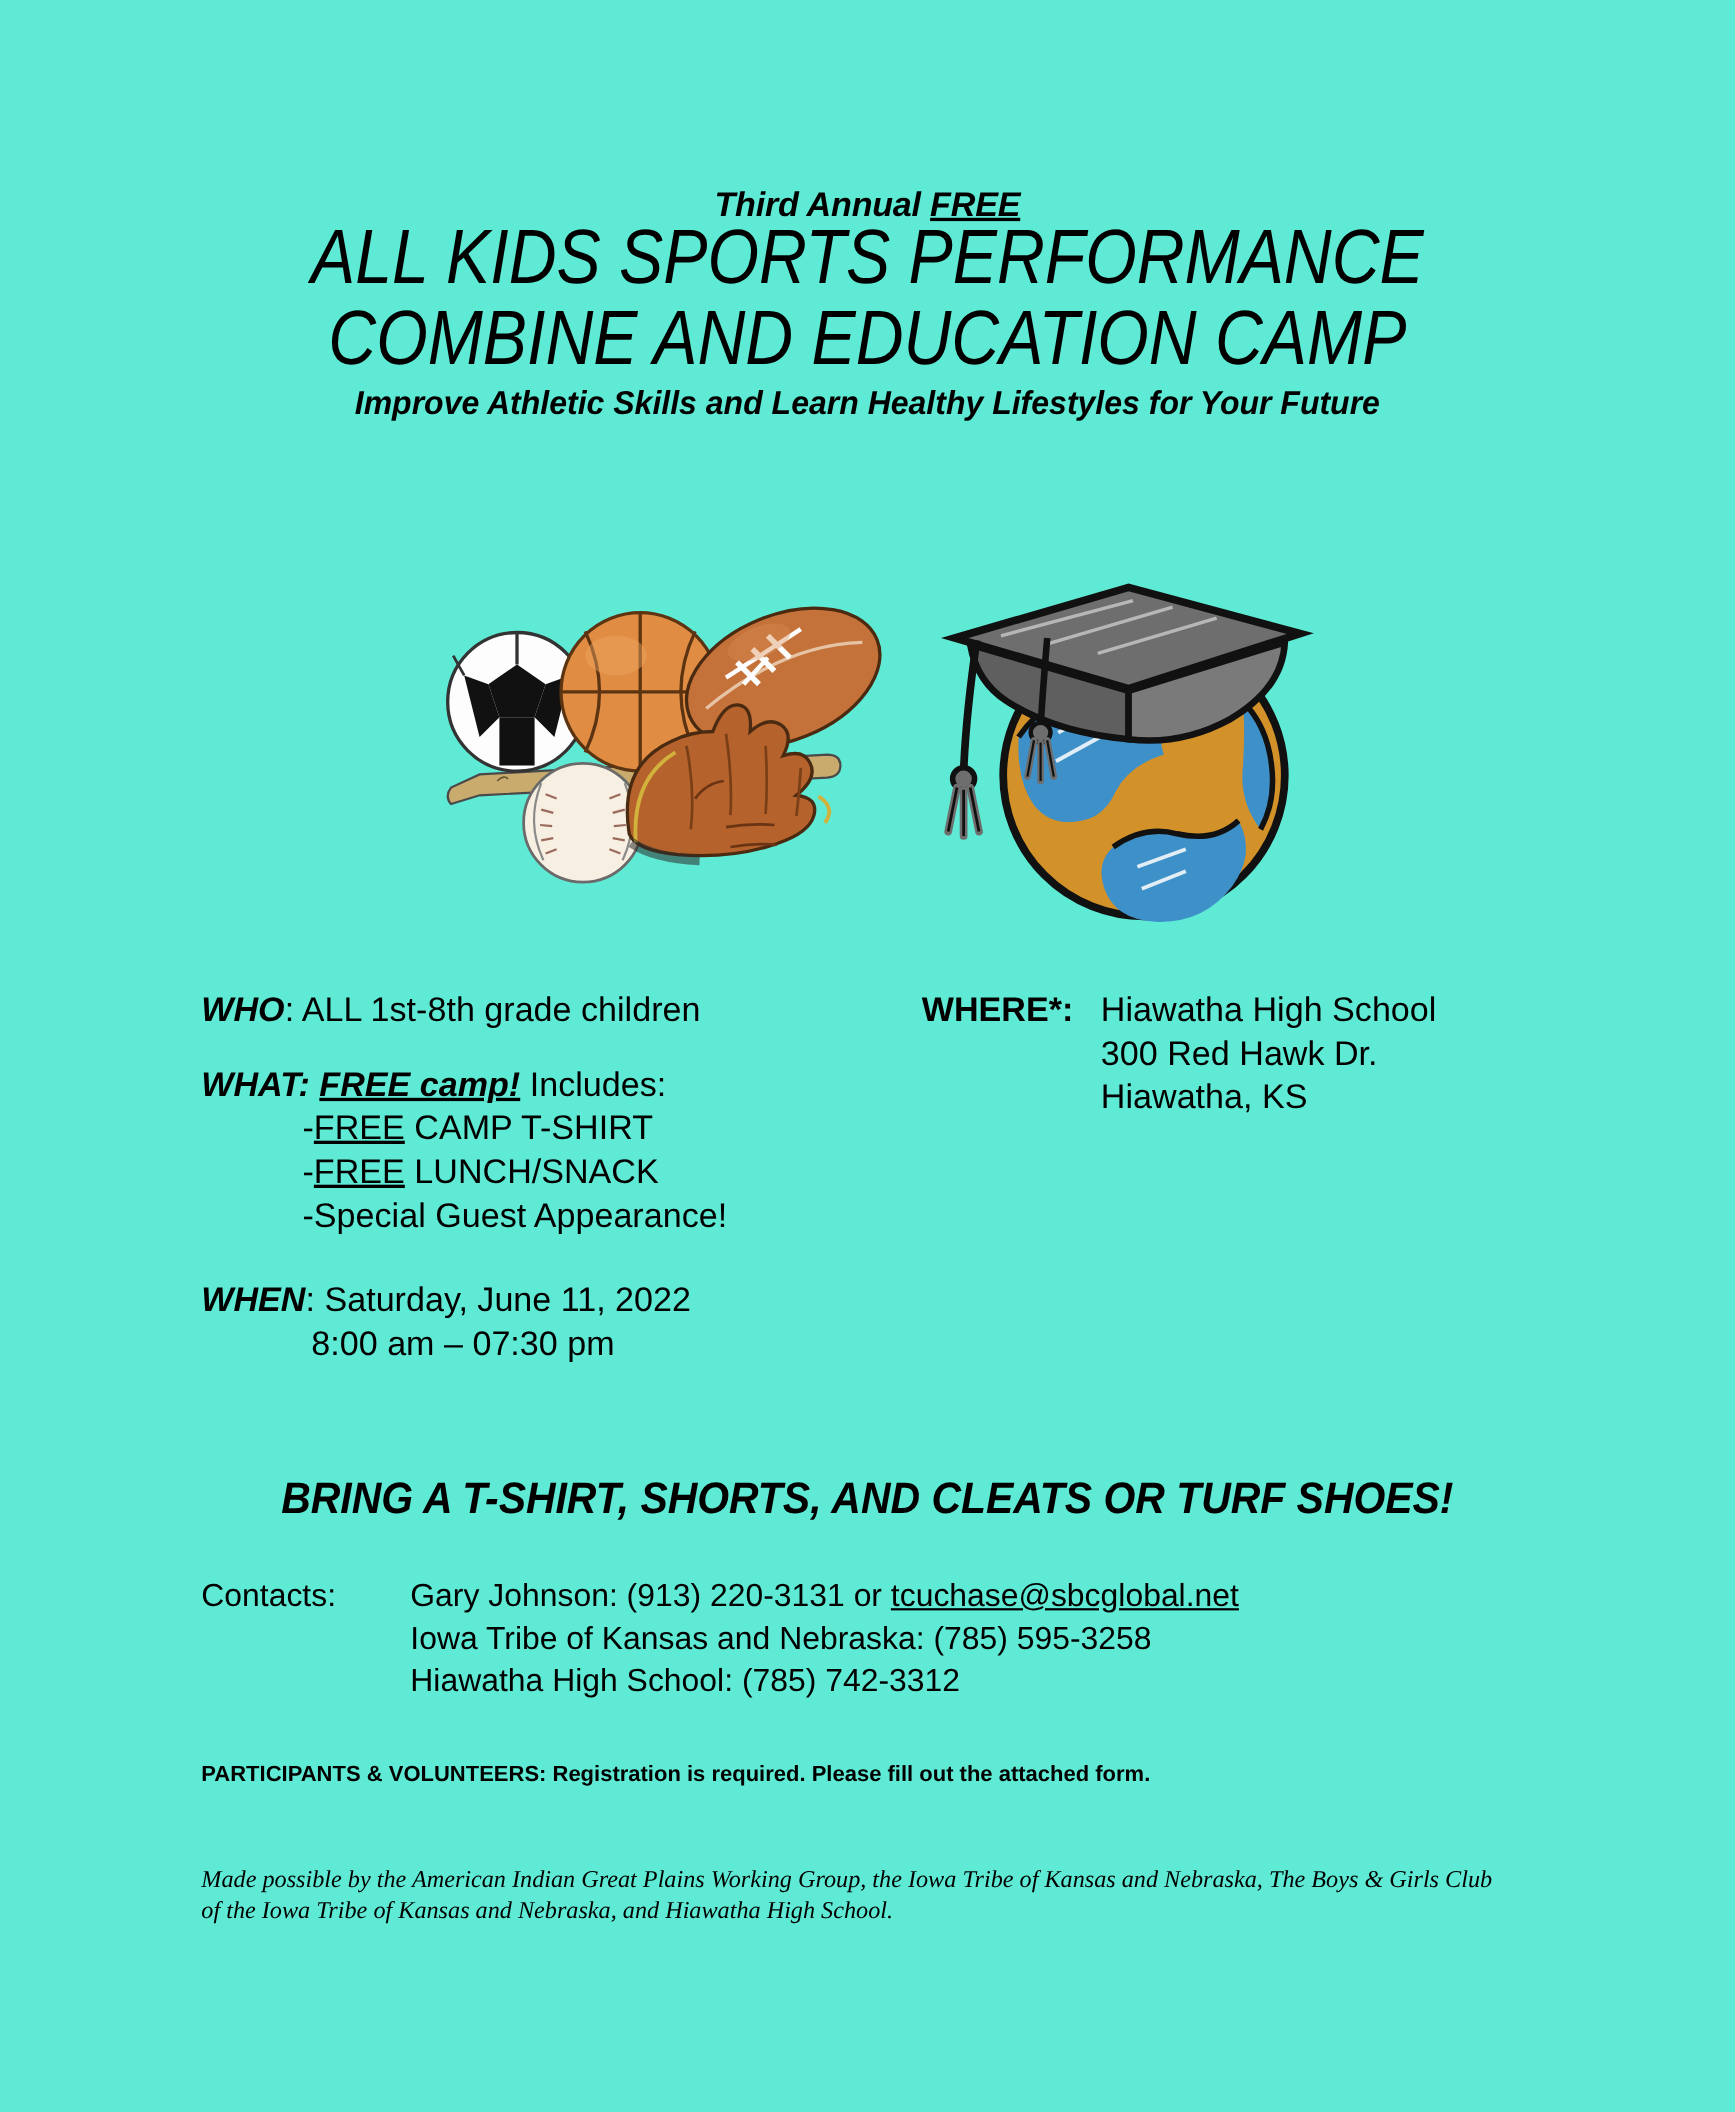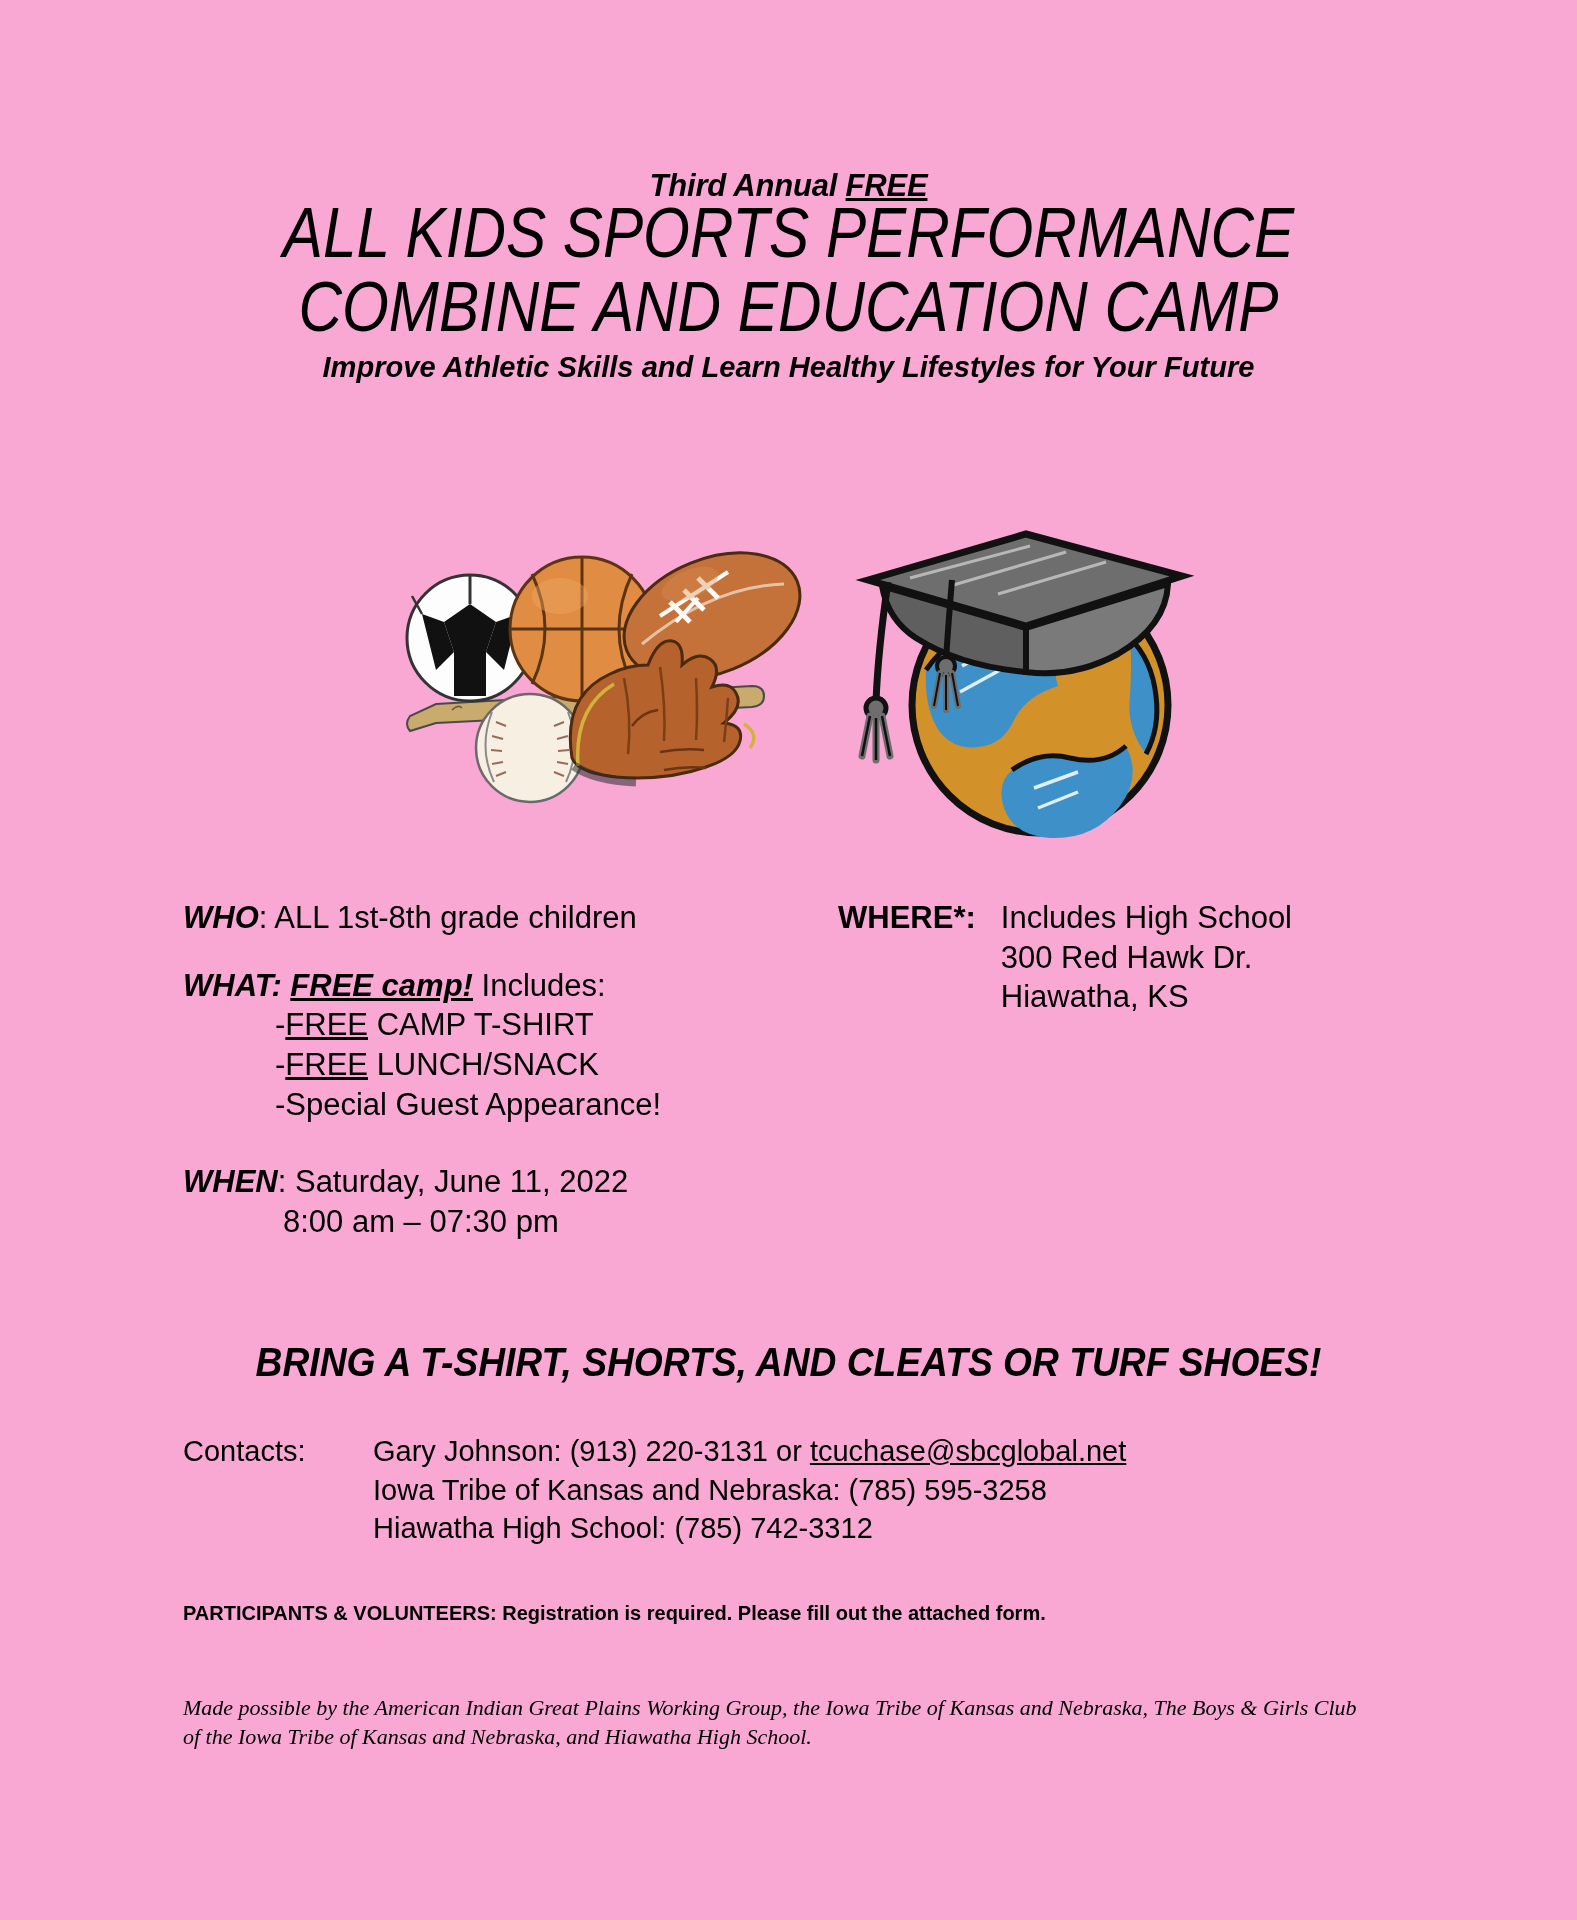--- a/index.html
+++ b/index.html
@@ -12,21 +12,21 @@
     height: 1920px;
     position: relative;
     font-family: "Liberation Sans", sans-serif;
     color: #000000;
     overflow: hidden;
   }
   .page {
     position: relative;
     width: 1577px;
     height: 1920px;
-    background: #f9a8d4;
+    background: #5eead4;
   }
 
   
   .kicker {
     position: absolute;
     top: 168px;
     left: 0;
     width: 1577px;
     text-align: center;
     font-size: 31px;
@@ -368,21 +368,21 @@
       </div>
       <div class="indent-when">8:00 am – 07:30 pm</div>
     </div>
 
   </div>
 
   <div class="col-right">
     <div class="where-row">
       <div class="where-lbl">WHERE*:</div>
       <div class="where-val">
-        <div>Includes High School</div>
+        <div>Hiawatha High School</div>
         <div>300 Red Hawk Dr.</div>
         <div>Hiawatha, KS</div>
       </div>
     </div>
   </div>
 
   <div class="bring">BRING A T-SHIRT, SHORTS, AND CLEATS OR TURF SHOES!</div>
 
   <div class="contacts">
     <div class="contacts-grid">

